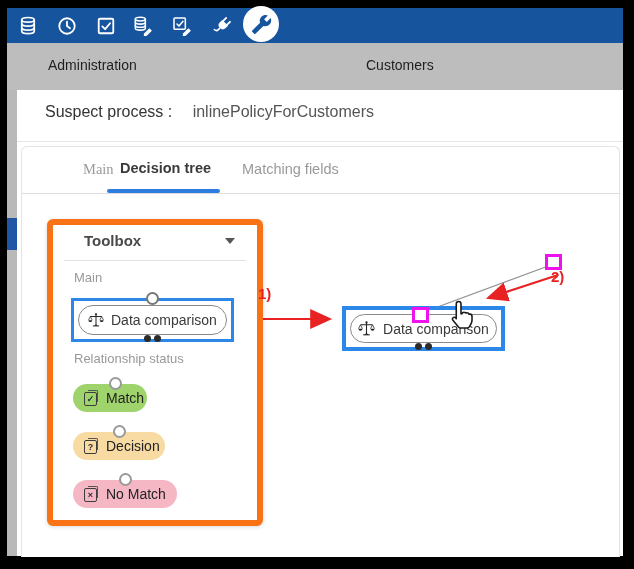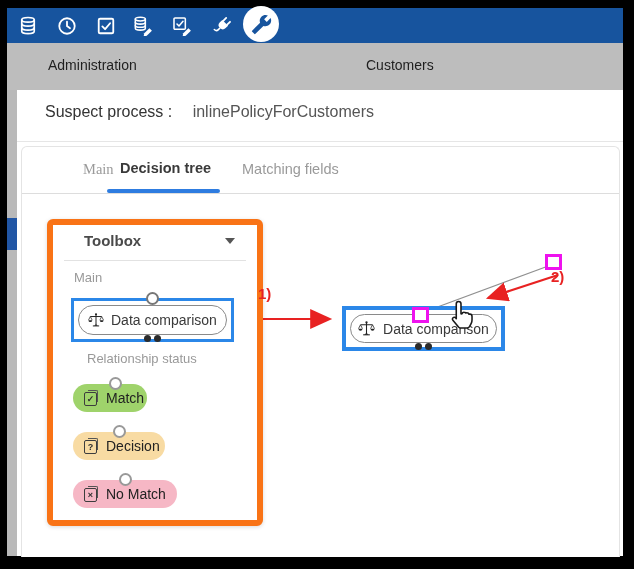--- a/index.html
+++ b/index.html
@@ -40,21 +40,21 @@
   .overlay{position:absolute;left:0;top:0;width:597px;height:410px;pointer-events:none;z-index:1;}
 
   
   .toolbox{position:absolute;left:25px;top:72px;width:204px;height:295px;background:#fff;
            border:6px solid #f97316;border-radius:6px;box-shadow:0 1px 4px rgba(0,0,0,.15);z-index:2;}
   .tbx-title{position:absolute;left:31px;top:7px;font-size:15px;font-weight:bold;color:#4a4a4a;}
   .tbx-chevron{position:absolute;left:172px;top:13px;width:0;height:0;cursor:pointer;
                border-left:5px solid transparent;border-right:5px solid transparent;border-top:6px solid #555;}
   .tbx-divider{position:absolute;left:11px;top:35px;width:182px;height:1px;background:#e2e2e2;}
   .section-label{position:absolute;font-size:13px;color:#999;}
-  .lbl-tests{left:21px;top:45px;} .lbl-rel{left:34px;top:126px;}
+  .lbl-tests{left:21px;top:45px;} .lbl-rel{left:21px;top:126px;}
 
   .tbx-select{position:absolute;left:18px;top:73px;width:163px;height:44px;border:3px solid #2b87e8;
               background:#fff;box-sizing:border-box;cursor:grab;}
   .tbx-pill{position:absolute;left:4px;top:4px;right:4px;bottom:4px;border:1.5px solid #8a8a8a;
             border-radius:15px;display:flex;align-items:center;gap:7px;padding-left:9px;box-sizing:border-box;}
   .node-label{font-size:14px;color:#3a3a3a;white-space:nowrap;}
   .port{position:absolute;width:13px;height:13px;border-radius:50%;background:#fff;border:2px solid #777;
         box-sizing:border-box;z-index:3;cursor:crosshair;}
   .dot{position:absolute;width:7px;height:7px;border-radius:50%;background:#2b2b2b;z-index:3;}
 

